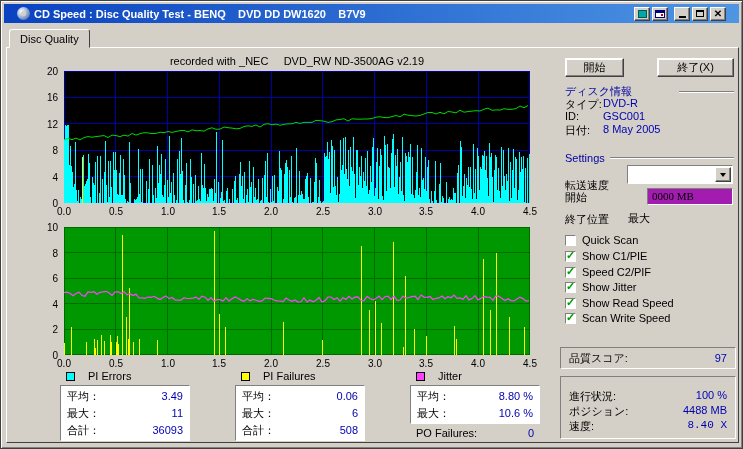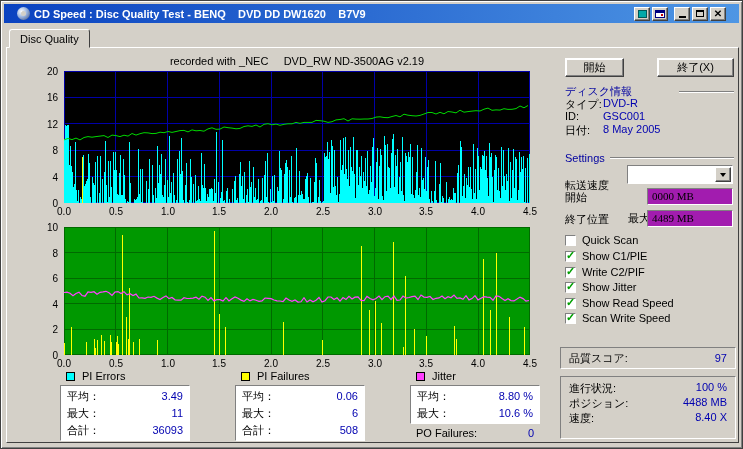--- a/index.html
+++ b/index.html
@@ -37,21 +37,21 @@
   #chart2{position:absolute;left:57px;top:179px;width:466px;height:128px;background:#009800;}
   .ygutter{position:absolute;left:26px;width:28px;}
   #y1{top:23px;height:132px;}
   #y2{top:179px;height:128px;}
   .ylab{position:absolute;right:3px;font-size:10px;color:#000;}
   .xgutter{position:absolute;left:57px;width:466px;height:12px;}
   #x1{top:158px;}
   #x2{top:310px;}
   .xlab{position:absolute;font-size:10px;color:#000;transform:translateX(-50%);white-space:nowrap;}
   
-  .legend{position:absolute;top:322px;display:flex;align-items:center;gap:7px;font-size:11px;color:#000;}
+  .legend{position:absolute;top:322px;display:flex;align-items:center;gap:13px;font-size:11px;color:#000;}
   .swatch{width:9px;height:9px;border:1px solid #000;background:#888;}
   .statbox{position:absolute;top:337px;width:130px;background:#fff;
     border:1px solid;border-color:#808080 #fff #fff #808080;font-size:11px;padding:2px 6px;}
   .srow{display:flex;justify-content:space-between;line-height:17px;}
   .sval{color:#0000b0;}
   #pie-stats,#pif-stats{height:56px;}
   #jit-stats{height:39px;}
   .po-row{position:absolute;top:379px;left:403px;width:130px;display:flex;justify-content:space-between;
     font-size:11px;padding:0 6px;}
   
@@ -78,21 +78,21 @@
   .field{position:absolute;left:640px;width:86px;height:17px;background:#a21caf;
     border:1px solid;border-color:#808080 #fff #fff #808080;font-size:11px;line-height:15px;padding-left:4px;color:#000;font-family:Liberation Serif, serif;}
   #start-field{top:140px;}
   #end-field{top:162px;}
   .cbrow{position:absolute;left:558px;display:flex;align-items:center;gap:6px;font-size:11px;color:#000;}
   .cb{width:11px;height:11px;background:#fff;border:1px solid;border-color:#808080 #fff #fff #808080;position:relative;flex:0 0 11px;}
   .cb.on::after{content:"✓";position:absolute;left:0px;top:-3px;color:#00a000;font-weight:bold;font-size:11px;}
   .inset-panel{position:absolute;left:553px;width:176px;background:#d4d0c8;
     border:1px solid;border-color:#808080 #fff #fff #808080;font-size:11px;padding:0 8px;}
   #score-box{top:299px;height:22px;display:flex;align-items:center;justify-content:space-between;}
-  #status-box{top:328px;height:63px;display:flex;flex-direction:column;justify-content:flex-start;padding:4px 8px;}
+  #status-box{top:328px;height:63px;display:flex;flex-direction:column;justify-content:flex-end;padding:4px 8px;}
   .prow{display:flex;justify-content:space-between;}
 </style>
 </head>
 <body>
 
 <div id="window">
 
   <div id="titlebar" style="background: linear-gradient(90deg, rgb(10, 66, 192), rgb(78, 150, 228));">
     <span id="app-icon"></span>
     <span id="title-text">CD Speed : Disc Quality Test - BENQ    DVD DD DW1620    B7V9</span>
@@ -264,33 +264,32 @@
       <span id="speed-value">最大</span>
       <span id="combo-btn">
           <span class="arrow-down"></span>
         </span>
     </div>
 
     <span class="plabel" style="top:142px">開始</span>
     <div id="start-field" class="field">0000 MB</div>
 
     <span class="plabel" style="top:164px">終了位置</span>
-    <div id="end-field" class="field">4489 MB</div>
 
     <div class="cbrow" style="top:186px">
       <span class="cb"></span>
       <span>Quick Scan</span>
     </div>
     <div class="cbrow" style="top:202px">
       <span class="cb on"></span>
       <span>Show C1/PIE</span>
     </div>
     <div class="cbrow" style="top:218px">
       <span class="cb on"></span>
-      <span>Write C2/PIF</span>
+      <span>Speed C2/PIF</span>
     </div>
     <div class="cbrow" style="top:233px">
       <span class="cb on"></span>
       <span>Show Jitter</span>
     </div>
     <div class="cbrow" style="top:249px">
       <span class="cb on"></span>
       <span>Show Read Speed</span>
     </div>
     <div class="cbrow" style="top:264px">
@@ -307,18 +306,18 @@
       <div class="prow">
         <span>進行状況:</span>
         <span class="blue" style="color: rgb(0, 0, 176);">100 %</span>
       </div>
       <div class="prow">
         <span>ポジション:</span>
         <span class="blue" style="color: rgb(0, 0, 176);">4488 MB</span>
       </div>
       <div class="prow">
         <span>速度:</span>
-        <span class="blue" style="color: rgb(0, 0, 176);">8.40 X</span>
+        <span class="blue" style="color: rgb(0, 0, 176); font-family: Liberation Mono, monospace;">8.40 X</span>
       </div>
     </div>
 
   </div>
 </div>
 
 </body></html>

